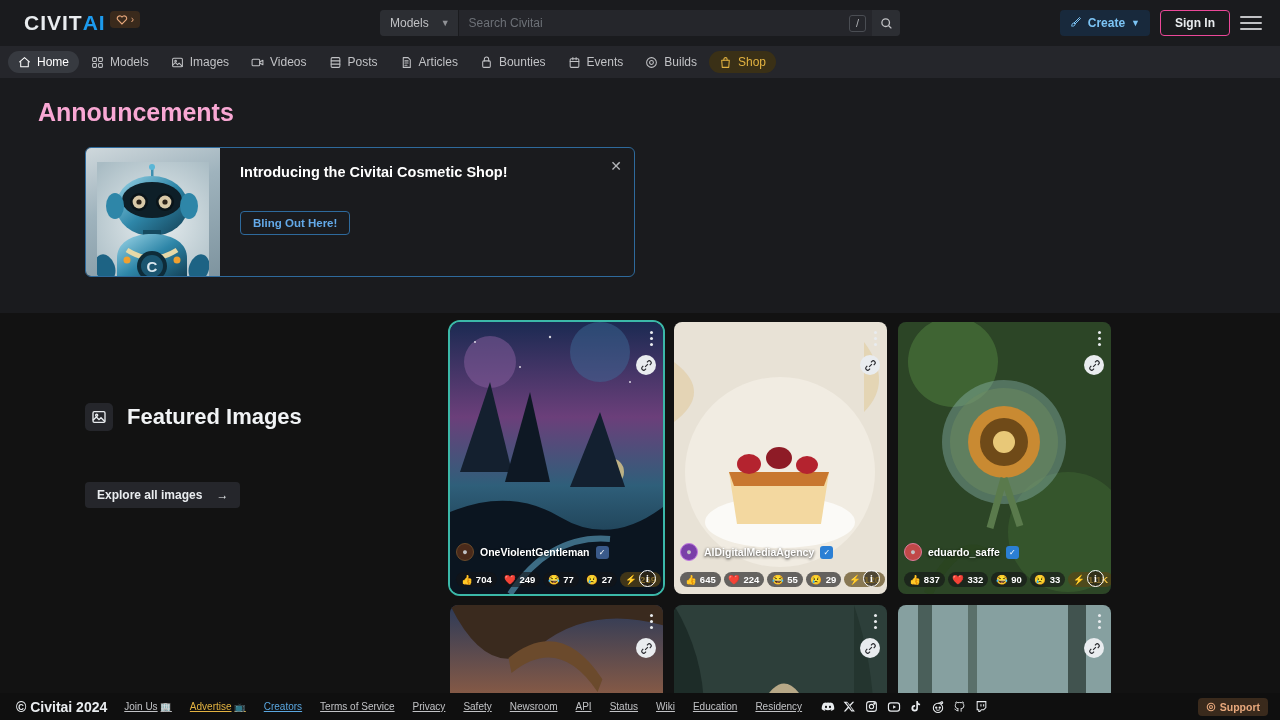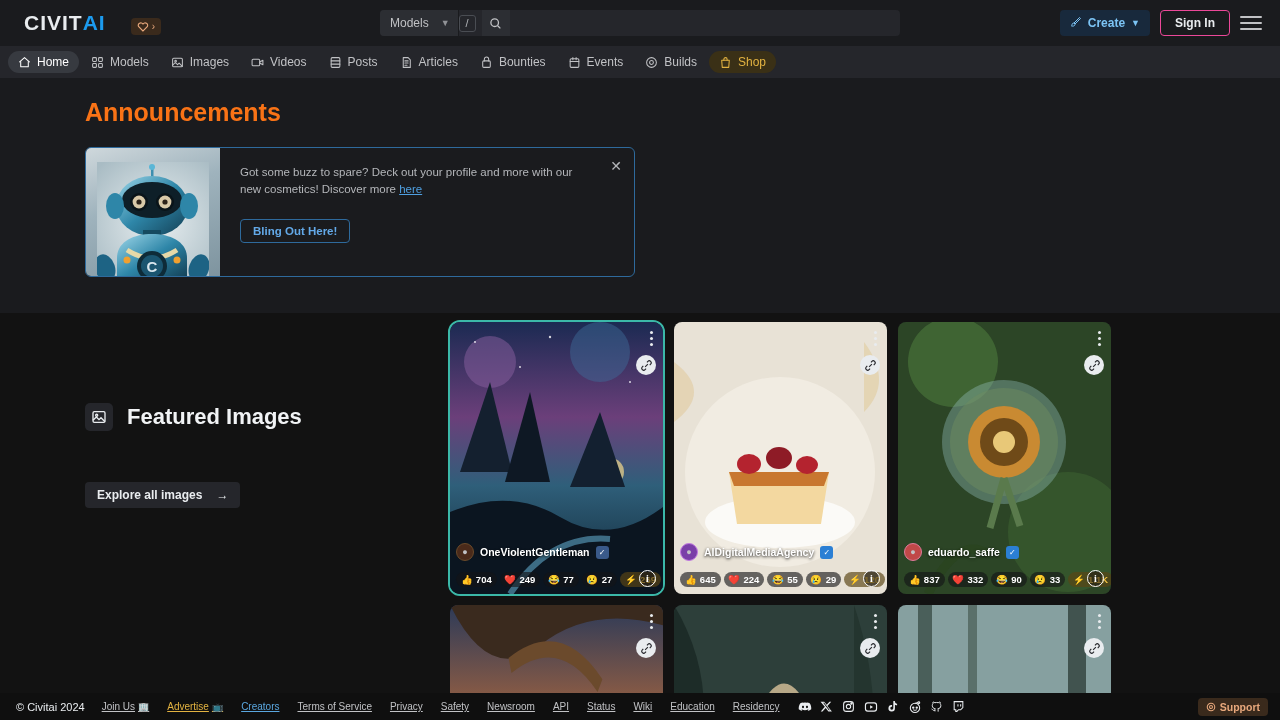--- a/index.html
+++ b/index.html
@@ -13,21 +13,21 @@
   .app { width: 1280px; height: 720px; display: flex; flex-direction: column; position: relative; }
 
   
   .header {
     height: 46px; min-height: 46px;
     background: #1a1b1e;
     display: flex; align-items: center;
     padding: 0 12px;
     position: relative;
   }
-  .logo-wrap { display: flex; align-items: flex-end; gap: 25px; padding-left: 12px; }
+  .logo-wrap { display: flex; align-items: flex-start; gap: 4px; padding-left: 12px; }
   .logo { font-size: 21px; font-weight: 700; letter-spacing: 1px; display: flex; }
   .logo .w { color: #e9ecef; }
   .logo .b { color: #1c9bef; }
   .logo-badge {
     background: #3a2a1c; border-radius: 4px; padding: 3px 6px;
     display: flex; align-items: center; gap: 3px;
     color: #e8a87c; font-size: 12px;
   }
   .logo-badge svg { display:block; }
 
@@ -96,22 +96,22 @@
     font-size: 12px; color: #c1c2c5; white-space: nowrap;
   }
   .nav-item.active { background: #373a40; color: #fff; }
   .nav-item.shop { background: #3a3016; color: #e3b341; }
   .nav-ico { width: 13px; height: 13px; display: flex; align-items: center; justify-content: center; }
   .nav-ico svg { display: block; }
 
   
   .announce-section { background: #1a1b1e; padding: 20px 0 36px 0; }
   .announce-title {
-    font-size: 25px; font-weight: 700; color: #f97316;
-    padding-left: 85px; margin-bottom: 20px;
+    font-size: 25px; font-weight: 700; color: #f9a8d4;
+    padding-left: 38px; margin-bottom: 20px;
   }
   .announce-card {
     margin-left: 85px; width: 550px; height: 130px;
     background: #1a1b1e;
     border: 1px solid #2e6a9c;
     border-radius: 6px;
     display: flex; overflow: hidden; position: relative;
   }
   .announce-img {
     width: 134px; min-width: 134px; height: 100%;
@@ -215,21 +215,21 @@
   }
 
   
   .footer {
     height: 27px; min-height: 27px;
     background: #0f0f0f;
     display: flex; align-items: center;
     padding: 0 8px; gap: 0px;
     position: absolute; bottom: 0; left: 0; right: 0; z-index: 10;
   }
-  .copy { font-size: 11px; color: #e9ecef; font-weight: 400; padding: 0 8px; display: flex; align-items:center; gap:3px;}
+  .copy { font-size: 14px; color: #e9ecef; font-weight: 700; padding: 0 8px; display: flex; align-items:center; gap:3px;}
   .flink {
     font-size: 10px; color: #c1c2c5; padding: 0 9px; white-space: nowrap;
     display: flex; align-items: center; gap: 3px;
   }
   .flink.amber { color: #e3b341; }
   .flink.blue { color: #5aa7e0; }
   .socials { display: flex; align-items: center; gap: 8px; padding-left: 10px; }
   .soc { width: 14px; height: 14px; color: #e9ecef; display:flex; }
   .support {
     margin-left: auto; margin-right: 4px;
@@ -256,20 +256,21 @@
           </svg>
         <span style="font-size:10px">›</span>
       </div>
     </div>
 
     <div class="search-wrap">
       <div class="search-select">
         <span>Models</span>
         <span class="chev">▼</span>
       </div>
+      <input class="search-input" value="" placeholder="Search Civitai" style="">
       <span class="kbd">/</span>
       <div class="search-btn">
         <svg width="13" height="13" viewBox="0 0 24 24" fill="none" stroke="currentColor" stroke-width="2.4">
             <circle cx="10.5" cy="10.5" r="7"></circle>
             <path d="M16 16l5 5"></path>
           </svg>
       </div>
     </div>
 
     <div class="header-right">
@@ -425,23 +426,21 @@
           <circle cx="55" cy="104" r="11" fill="#1a5570"></circle>
           <text x="55" y="110" font-size="15" font-weight="bold" fill="#d9e7ee" text-anchor="middle" font-family="Liberation Sans, sans-serif">C</text>
           <circle cx="30" cy="98" r="3.5" fill="#f0a030"></circle>
             <circle cx="80" cy="98" r="3.5" fill="#f0a030"></circle>
           <ellipse cx="8" cy="106" rx="10" ry="14" fill="#1d6384" transform="rotate(-18 8 106)"></ellipse>
           <ellipse cx="102" cy="106" rx="10" ry="14" fill="#1d6384" transform="rotate(18 102 106)"></ellipse>
         </svg>
       </div>
       <div class="announce-body">
         <button class="announce-close">✕</button>
-        <div class="announce-p">
-          <span>Got some buzz to spare? Deck out your profile and more with our new cosmetics! Discover more </span><a href="#">here</a>
-        </div>
+        <div class="announce-h">Introducing the Civitai Cosmetic Shop!</div>
         <button class="announce-cta">Bling Out Here!</button>
       </div>
     </div>
   </div>
 
   <div class="featured">
     <div class="feat-left">
       <div class="feat-head">
         <div class="feat-ico">
           <svg width="16" height="16" viewBox="0 0 24 24" fill="none" stroke="currentColor" stroke-width="2">

